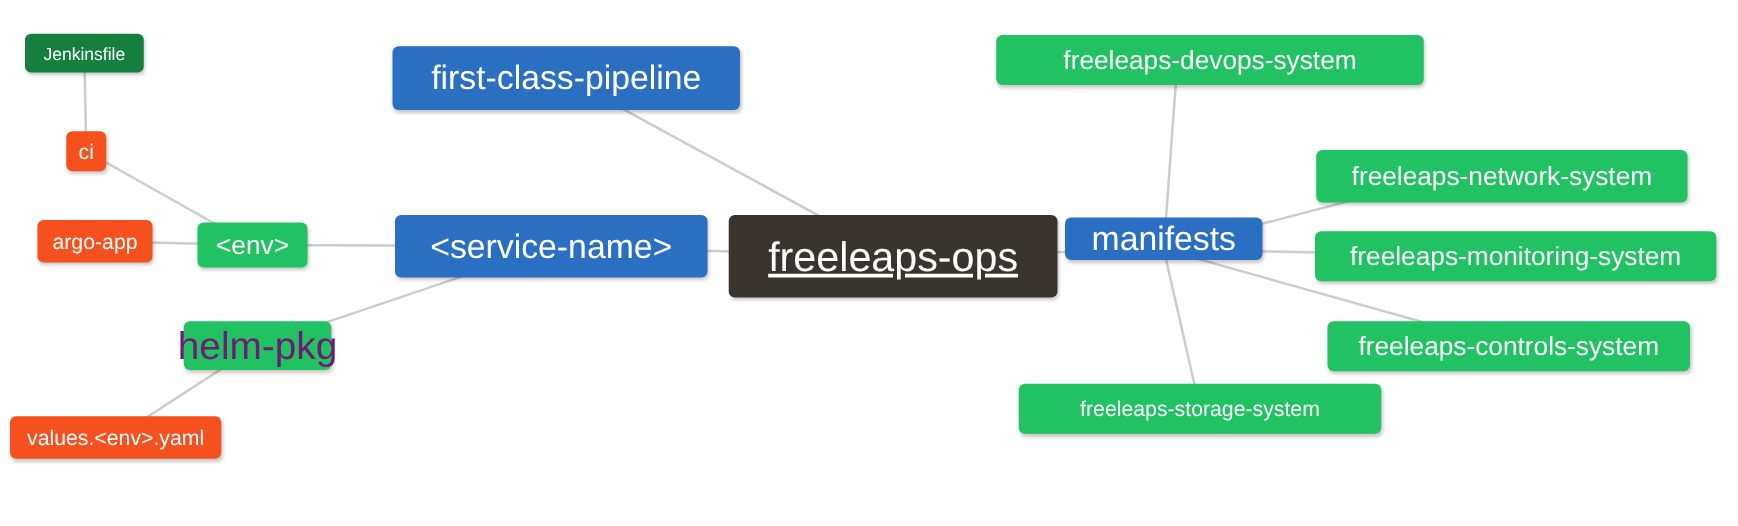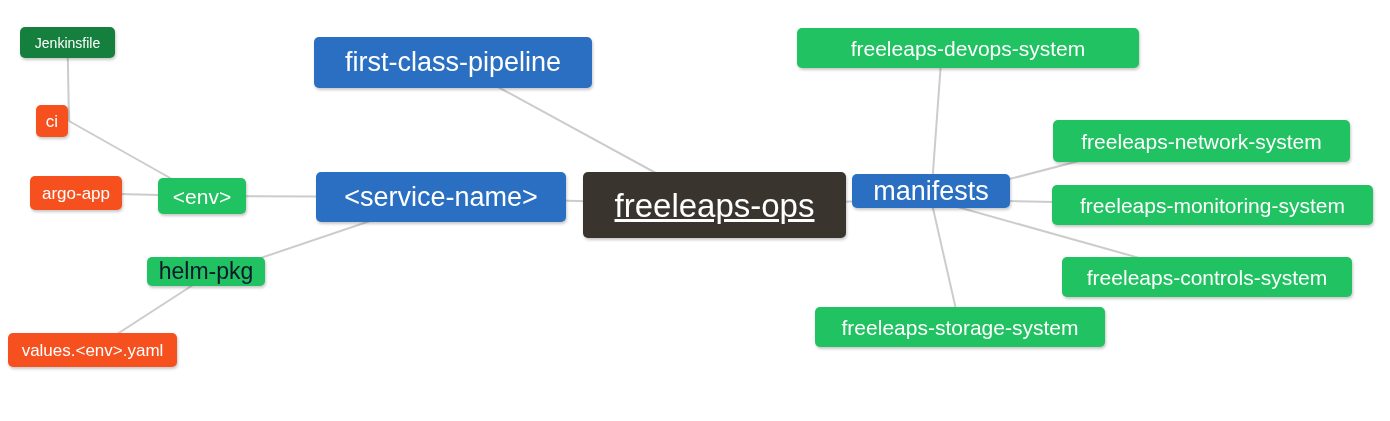--- a/index.html
+++ b/index.html
@@ -53,27 +53,27 @@
       <line x1="441" y1="197" x2="714.5" y2="205" stroke="#cccccc" stroke-width="2"></line>
       <line x1="453" y1="62.5" x2="714.5" y2="205" stroke="#cccccc" stroke-width="2"></line>
       <line x1="714.5" y1="205" x2="931" y2="199.5" stroke="#cccccc" stroke-width="2"></line>
       <line x1="931" y1="199.5" x2="942" y2="48" stroke="#cccccc" stroke-width="2"></line>
       <line x1="931" y1="199.5" x2="1201.5" y2="129" stroke="#cccccc" stroke-width="2"></line>
       <line x1="931" y1="199.5" x2="1212.5" y2="205" stroke="#cccccc" stroke-width="2"></line>
       <line x1="931" y1="199.5" x2="1207" y2="277" stroke="#cccccc" stroke-width="2"></line>
       <line x1="931" y1="199.5" x2="960" y2="327" stroke="#cccccc" stroke-width="2"></line>
     </svg>
 <div class="node" style="left: 20px; top: 27px; width: 95px; height: 31px; font-size: 14px; background: #15803d; color: rgb(255, 255, 255);">Jenkinsfile</div>
-    <div class="node" style="left: 36px; top: 105px; width: 32px; height: 32px; font-size: 17px; background: rgb(245, 80, 30); color: rgb(255, 255, 255);">ci</div>
+    <div class="node" style="left: 53px; top: 105px; width: 32px; height: 32px; font-size: 17px; background: rgb(245, 80, 30); color: rgb(255, 255, 255);">ci</div>
     <div class="node" style="left: 30px; top: 176px; width: 92px; height: 34px; font-size: 17px; background: rgb(245, 80, 30); color: rgb(255, 255, 255);">argo-app</div>
     <div class="node" style="left: 158px; top: 178px; width: 88px; height: 36px; font-size: 21px; background: rgb(33, 194, 97); color: rgb(255, 255, 255);">&lt;env&gt;</div>
-    <div class="node" style="left: 147px; top: 257px; width: 118px; height: 29px; font-size: 23px; background: rgb(33, 194, 97); color: #0f172a;">helm-pkg</div>
+    <div class="node" style="left: 147px; top: 257px; width: 118px; height: 39px; font-size: 31px; background: rgb(33, 194, 97); color: #701a75;">helm-pkg</div>
     <div class="node" style="left: 8px; top: 333px; width: 169px; height: 34px; font-size: 17px; background: rgb(245, 80, 30); color: rgb(255, 255, 255);">values.&lt;env&gt;.yaml</div>
     <div class="node" style="left: 314px; top: 37px; width: 278px; height: 51px; font-size: 27px; background: rgb(43, 111, 194); color: rgb(255, 255, 255);">first-class-pipeline</div>
     <div class="node" style="left: 316px; top: 172px; width: 250px; height: 50px; font-size: 27px; background: rgb(43, 111, 194); color: rgb(255, 255, 255);">&lt;service-name&gt;</div>
     <div class="node" style="left: 583px; top: 172px; width: 263px; height: 66px; font-size: 33px; background: rgb(58, 52, 47); color: rgb(255, 255, 255); text-decoration: underline;">freeleaps-ops</div>
     <div class="node" style="left: 852px; top: 174px; width: 158px; height: 34px; font-size: 27px; background: rgb(43, 111, 194); color: rgb(255, 255, 255);">manifests</div>
     <div class="node" style="left: 797px; top: 28px; width: 342px; height: 40px; font-size: 21px; background: rgb(33, 194, 97); color: rgb(255, 255, 255);">freeleaps-devops-system</div>
     <div class="node" style="left: 1053px; top: 120px; width: 297px; height: 42px; font-size: 21px; background: rgb(33, 194, 97); color: rgb(255, 255, 255);">freeleaps-network-system</div>
     <div class="node" style="left: 1052px; top: 185px; width: 321px; height: 40px; font-size: 21px; background: rgb(33, 194, 97); color: rgb(255, 255, 255);">freeleaps-monitoring-system</div>
     <div class="node" style="left: 1062px; top: 257px; width: 290px; height: 40px; font-size: 21px; background: rgb(33, 194, 97); color: rgb(255, 255, 255);">freeleaps-controls-system</div>
-    <div class="node" style="left: 815px; top: 307px; width: 290px; height: 40px; font-size: 21px; background: rgb(33, 194, 97); color: rgb(255, 255, 255);">freeleaps-storage-system</div>
+    <div class="node" style="left: 815px; top: 307px; width: 290px; height: 40px; font-size: 17px; background: rgb(33, 194, 97); color: rgb(255, 255, 255);">freeleaps-storage-system</div>
   </div>
 
 </body></html>

